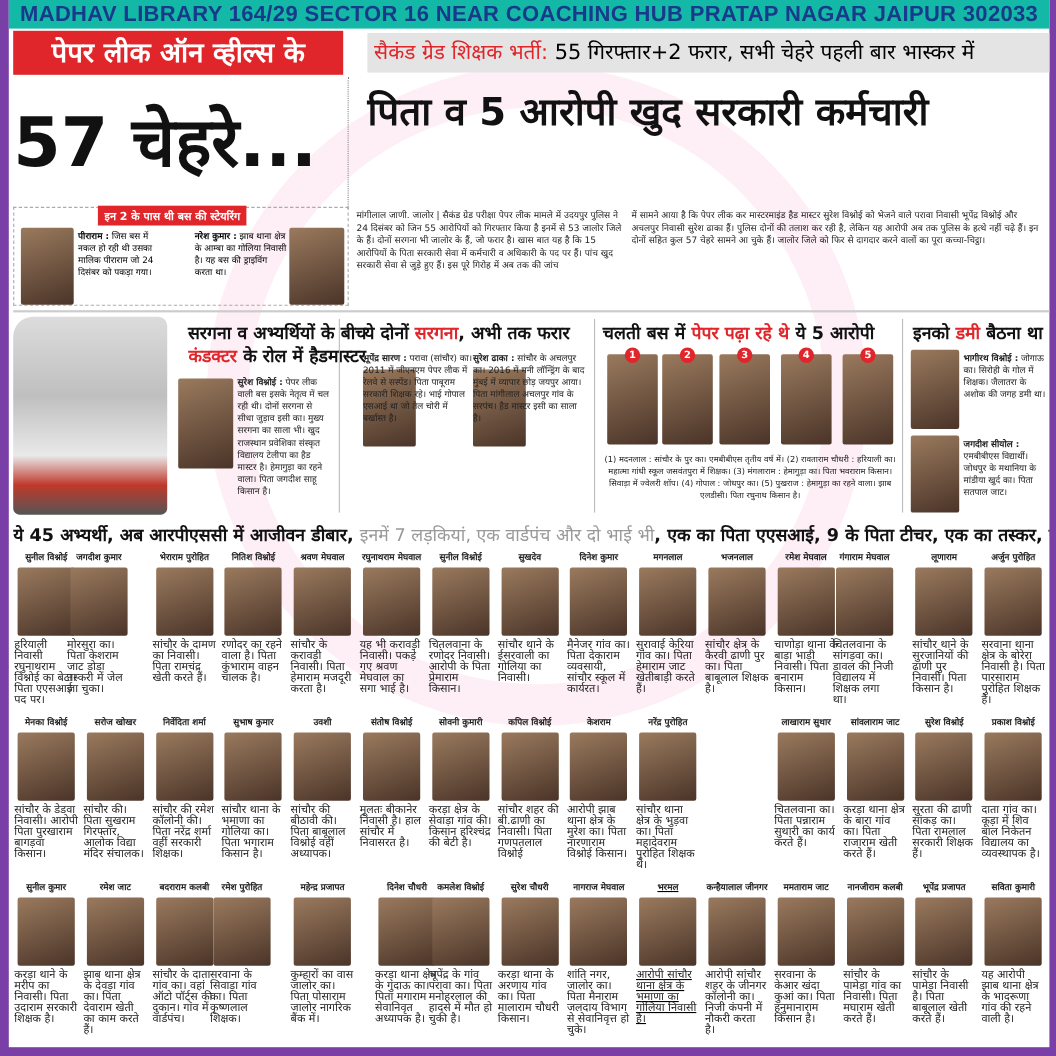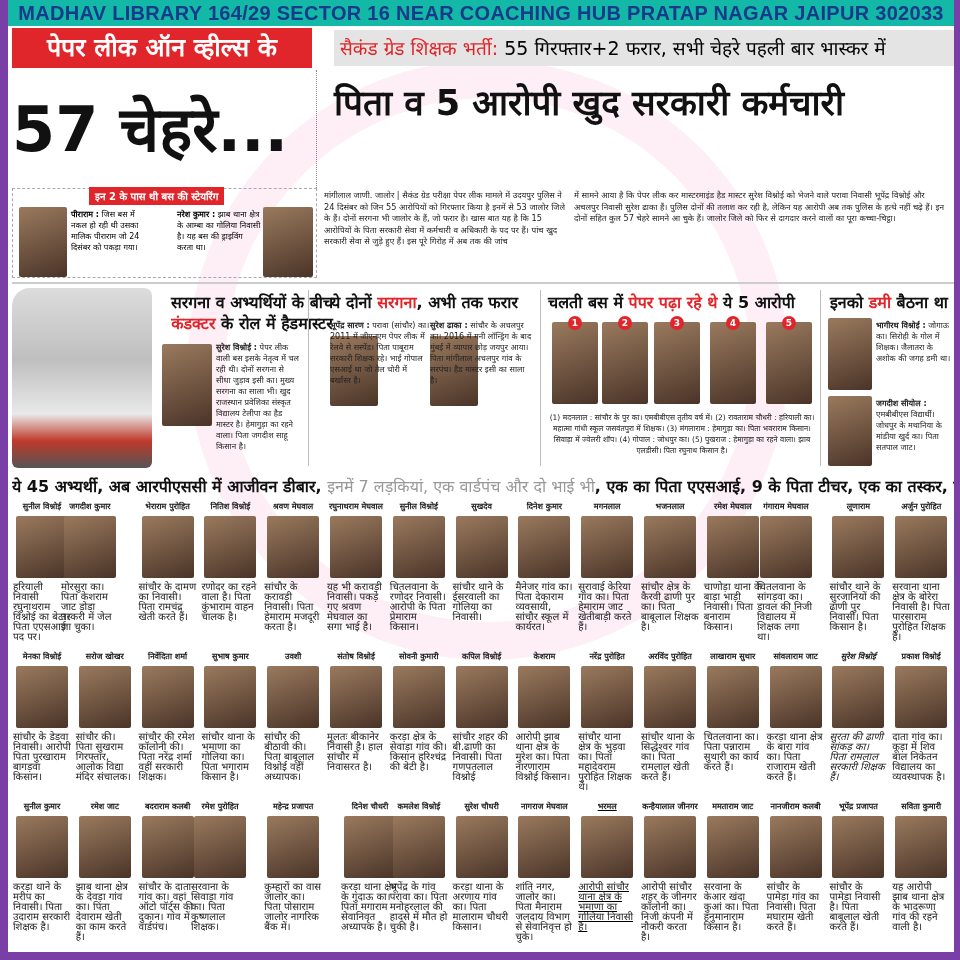--- a/index.html
+++ b/index.html
@@ -241,36 +241,31 @@
         <div class="cell" style="left: 502.4px;">
           <div class="nm">केशराम</div>
           <div class="ph face"></div>
           <div class="ds">आरोपी झाब थाना क्षेत्र के मुरेश का। पिता नारणाराम विश्नोई किसान।</div>
         </div>
         <div class="cell" style="left: 565.2px;">
           <div class="nm">नरेंद्र पुरोहित</div>
           <div class="ph face"></div>
           <div class="ds">सांचौर थाना क्षेत्र के भुड़वा का। पिता महादेवराम पुरोहित शिक्षक थे।</div>
         </div>
-        <div class="cell" style="left: 628px;">
-          <div class="nm">अरविंद पुरोहित</div>
-          <div class="ph face"></div>
-          <div class="ds">सांचौर थाना के सिद्धेश्वर गांव का। पिता रामलाल खेती करते हैं।</div>
-        </div>
         <div class="cell" style="left: 690.8px;">
           <div class="nm">लाखाराम सुथार</div>
           <div class="ph face"></div>
           <div class="ds">चितलवाना का। पिता पन्नाराम सुथारी का कार्य करते हैं।</div>
         </div>
         <div class="cell" style="left: 753.6px;">
           <div class="nm">सांवलाराम जाट</div>
           <div class="ph face"></div>
           <div class="ds">करड़ा थाना क्षेत्र के बारा गांव का। पिता राजाराम खेती करते हैं।</div>
         </div>
-        <div class="cell" style="left: 816.4px; font-style: italic;">
+        <div class="cell" style="left: 816.4px;">
           <div class="nm">सुरेश विश्नोई</div>
           <div class="ph face"></div>
           <div class="ds">सुरता की ढाणी सांकड़ का। पिता रामलाल सरकारी शिक्षक हैं।</div>
         </div>
         <div class="cell" style="left: 879.2px;">
           <div class="nm">प्रकाश विश्नोई</div>
           <div class="ph face"></div>
           <div class="ds">दाता गांव का। कूड़ा में शिव बाल निकेतन विद्यालय का व्यवस्थापक है।</div>
         </div>
       </div>

